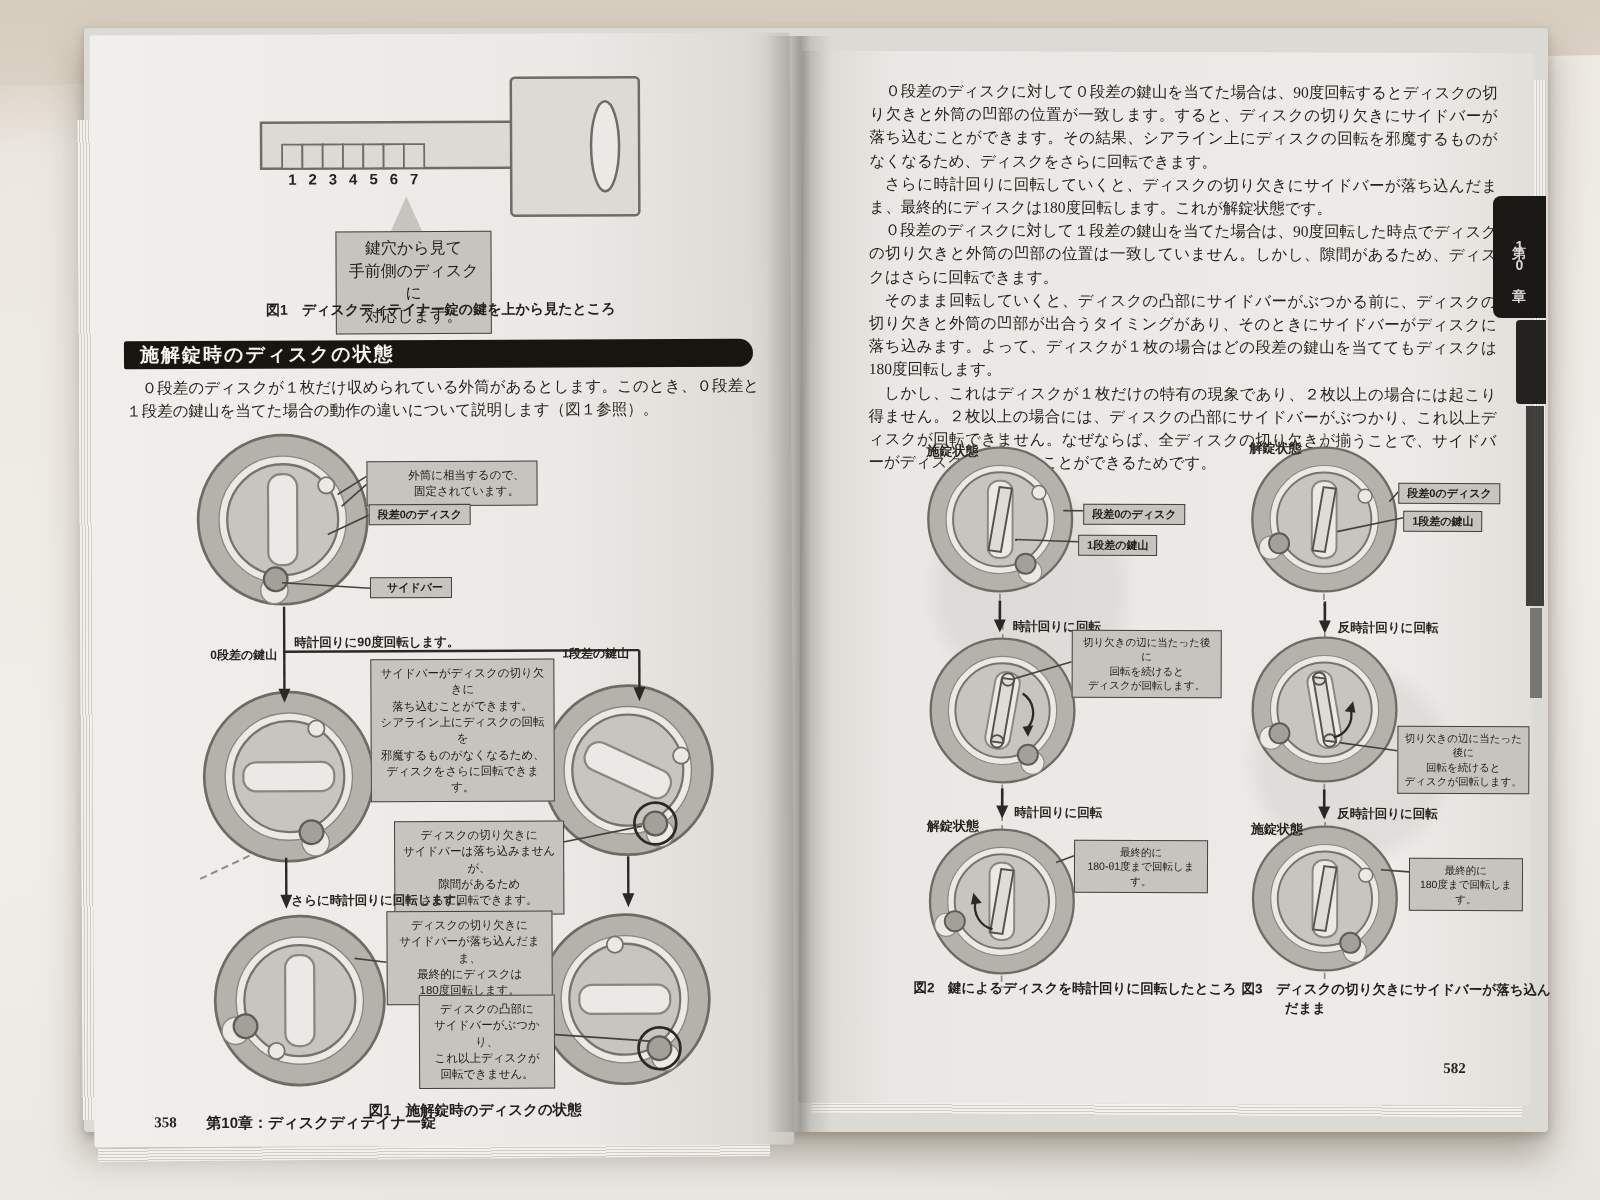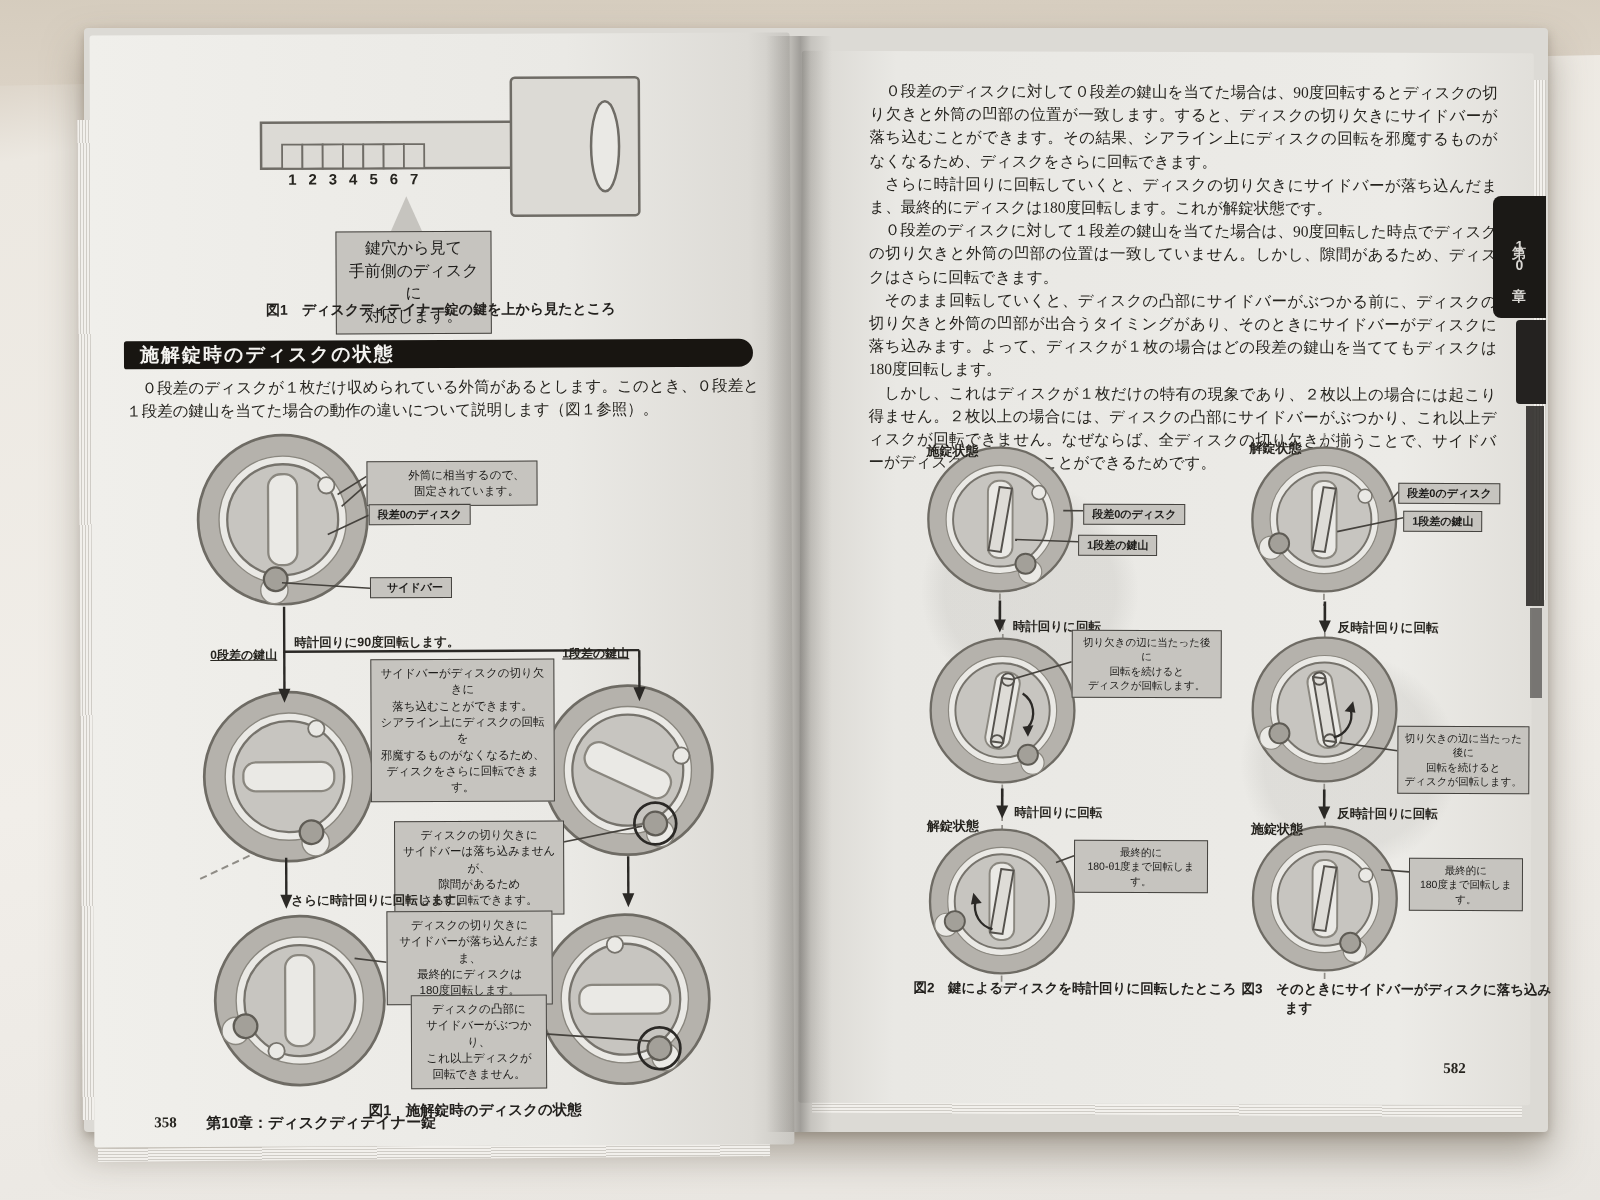--- a/index.html
+++ b/index.html
@@ -25,21 +25,21 @@
   .disc{position:absolute;}
   .co{position:absolute;background:#c6c4bf;border:1.5px solid #44423e;color:#1d1c1a;
     font:11.5px/1.42 "Liberation Sans",sans-serif;text-align:center;white-space:pre-line;padding:5px 7px;z-index:4;}
   .co.sm{font-size:10.5px;line-height:1.38;padding:4px 6px;}
   .lb{position:absolute;background:#c6c4bf;border:1.5px solid #44423e;color:#1d1c1a;
     font:bold 11px/1.2 "Liberation Sans",sans-serif;white-space:nowrap;padding:3px 8px;z-index:4;}
   .cap{position:absolute;font:bold 14px/1.4 "Liberation Sans",sans-serif;color:#23211e;z-index:4;}
   .cap.hang{text-indent:-3.2em;padding-left:3.2em;font-size:13.5px;}
   .state{position:absolute;font:bold 13px "Liberation Sans",sans-serif;z-index:4;margin-left:16px;}
   .steplabel{position:absolute;font:bold 12.5px "Liberation Sans",sans-serif;z-index:4;margin-top:12px;}
-  .branchlabel{position:absolute;font:bold 12px "Liberation Sans",sans-serif;z-index:4;text-decoration:underline;}
+  .branchlabel{position:absolute;font:bold 12px "Liberation Sans",sans-serif;z-index:4;}
   .sec-head{position:absolute;left:33px;top:306px;width:613px;height:22px;background:#181511;
     color:#f4f3f0;font:bold 19px/22px "Liberation Sans",sans-serif;letter-spacing:2px;
     padding:3px 0 3px 16px;border-radius:3px 16px 16px 3px;z-index:4;}
   .body-text{position:absolute;z-index:2;}
   .body-text p{margin:0;text-indent:1em;font:15.5px/23.2px "Liberation Serif","DejaVu Serif",serif;
     text-align:justify;color:#26241f;}
   .keyfig-nums{position:absolute;left:192px;top:136px;display:flex;z-index:4;}
   .keyfig-nums span{display:inline-block;width:20.3px;text-align:center;font:bold 15px "Liberation Sans",sans-serif;}
   .pointer-up{position:absolute;width:0;height:0;border-left:16px solid transparent;
     border-right:16px solid transparent;border-bottom:36px solid #c6c4bf;z-index:3;}
@@ -181,21 +181,21 @@
 ディスクをさらに回転できます。</div>
   <div class="co" style="left:301px;top:787px;width:154px;">ディスクの切り欠きに
 サイドバーは落ち込みませんが、
 隙間があるため
 さらに回転できます。</div>
   <div class="steplabel" style="left:198px;top:846px;text-align:right;">さらに時計回りに回転します。</div>
   <div class="co" style="left:293px;top:877px;width:150px;">ディスクの切り欠きに
 サイドバーが落ち込んだまま、
 最終的にディスクは
 180度回転します。</div>
-  <div class="co" style="left:317px;top:961px;width:120px;">ディスクの凸部に
+  <div class="co" style="left:325px;top:961px;width:120px;">ディスクの凸部に
 サイドバーがぶつかり、
 これ以上ディスクが
 回転できません。</div>
   <div class="cap" style="left:221px;top:1066px;width:320px;text-align:center;font-size:14.5px;">図1　施解錠時のディスクの状態</div>
 
   <div class="pgnum" style="left:60px;top:1079px;text-align:center;">358</div>
   <div class="cap" style="left:112px;top:1077px;font-size:15px;">第10章：ディスクディテイナー錠</div>
 
   <svg class="ov" viewBox="0 0 700 1112" style="z-index:3">
     <g stroke="#2b2926" stroke-width="2.4" fill="none">
@@ -352,21 +352,21 @@
         <circle cx="52.8" cy="-30.5" r="9" fill="#eae9e5" stroke="#76736c" stroke-width="2"></circle>
         <g transform="rotate(0)">
           <rect x="-16" y="-50" width="32" height="100" rx="14" fill="#eae9e5" stroke="#8a877f" stroke-width="2.5"></rect>
         </g>
         <polygon points="-1,-42 15,-40 1,42 -15,40" fill="#dedcd7" stroke="#55524d" stroke-width="2.5"></polygon>
         <circle cx="33.0" cy="57.2" r="13" fill="#a3a099" stroke="#5f5c55" stroke-width="2.5"></circle>
       </svg>
     </div>
   <div class="co sm" style="left:610px;top:805px;width:100px;">最終的に
 180度まで回転します。</div>
-  <div class="cap hang" style="left:443px;top:928px;width:272px;">図3　そのときにサイドバーがディスクに落ち込みます</div>
+  <div class="cap hang" style="left:443px;top:928px;width:272px;">図3　ディスクの切り欠きにサイドバーが落ち込んだまま</div>
 
   <div class="pgnum" style="left:645px;top:1007px;">582</div>
 
   <svg class="ov" viewBox="0 0 732 1052" style="z-index:3">
     <g stroke="#2b2926" stroke-width="2.6" fill="none">
       <line x1="200" y1="549" x2="200" y2="570"></line>
       <line x1="203" y1="737" x2="203" y2="756"></line>
       <line x1="525" y1="549" x2="525" y2="570"></line>
       <line x1="525" y1="737" x2="525" y2="756"></line>
     </g>

